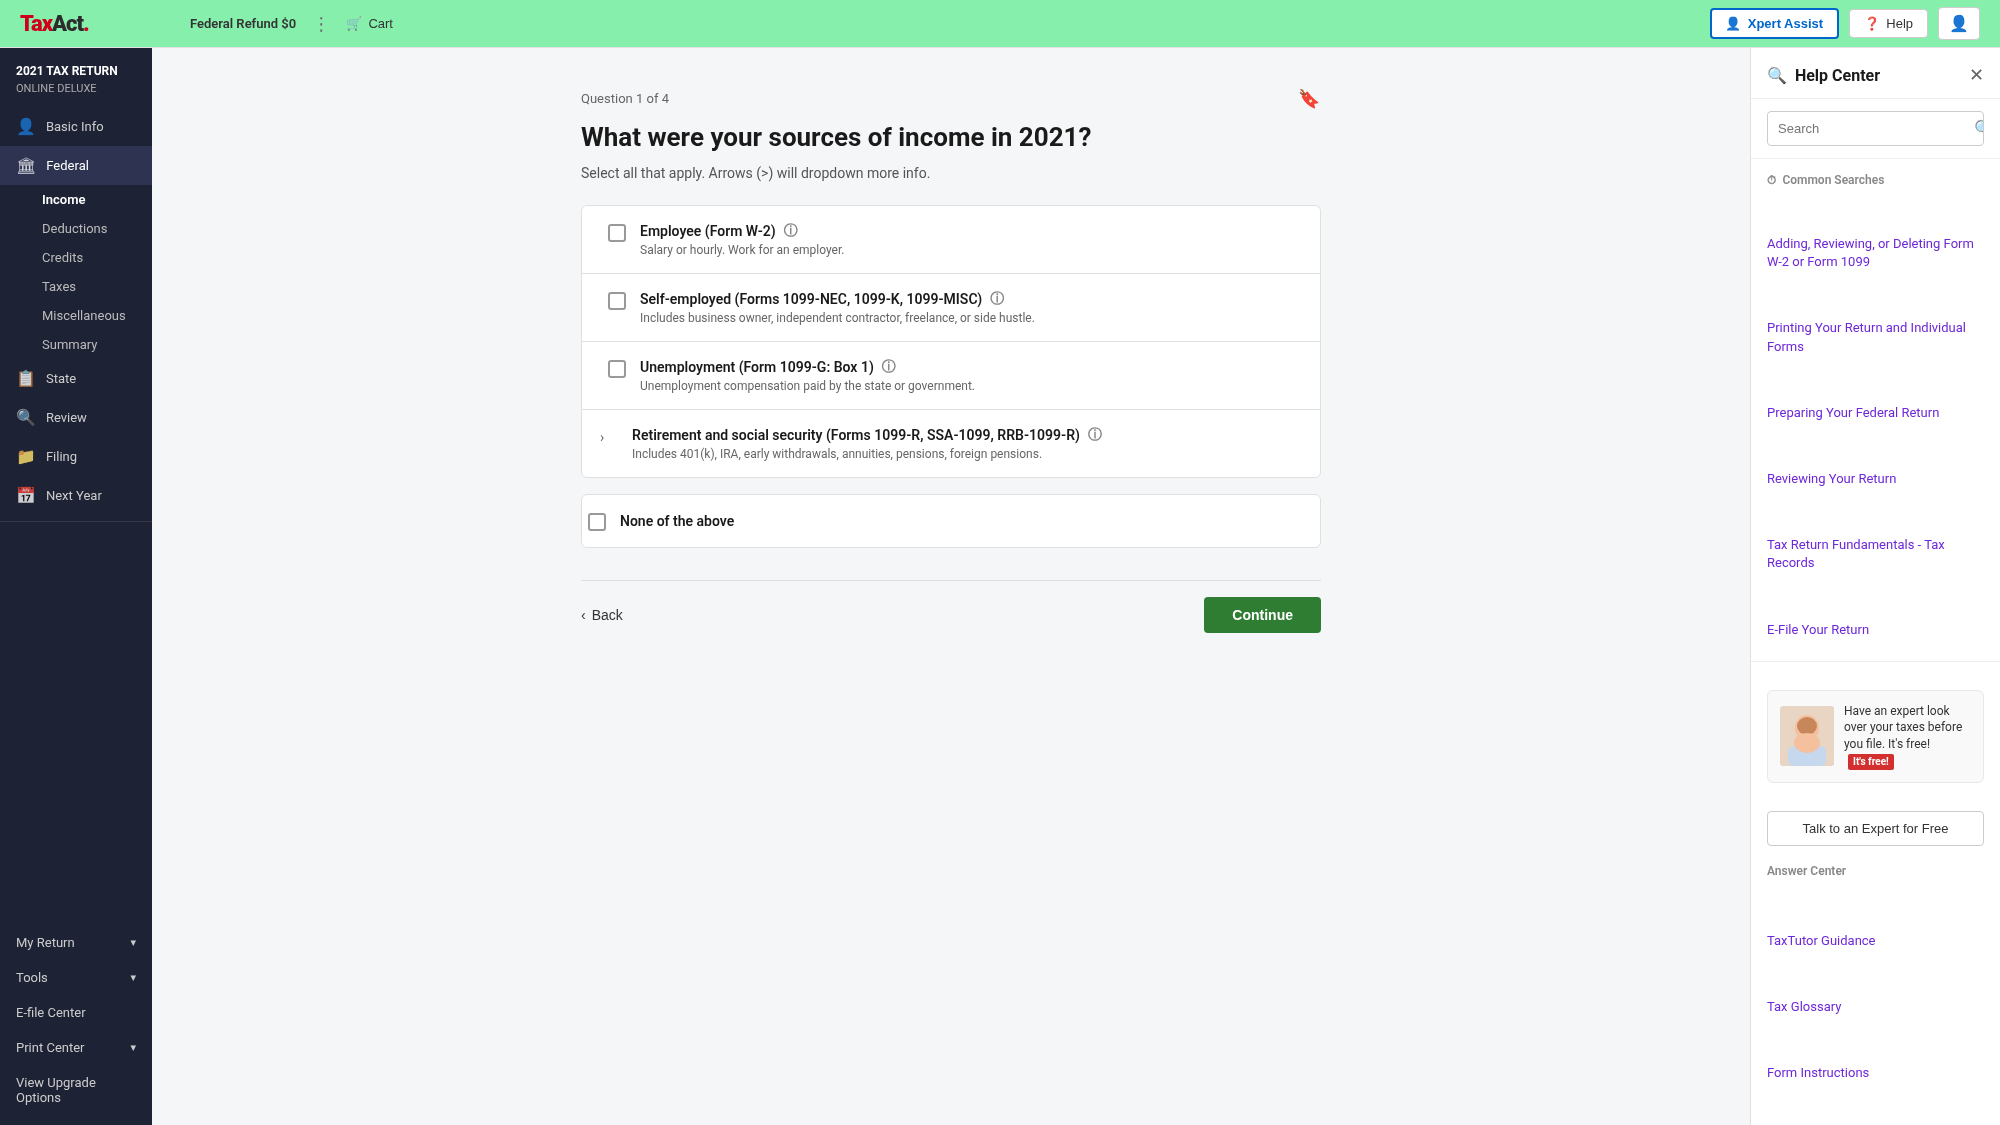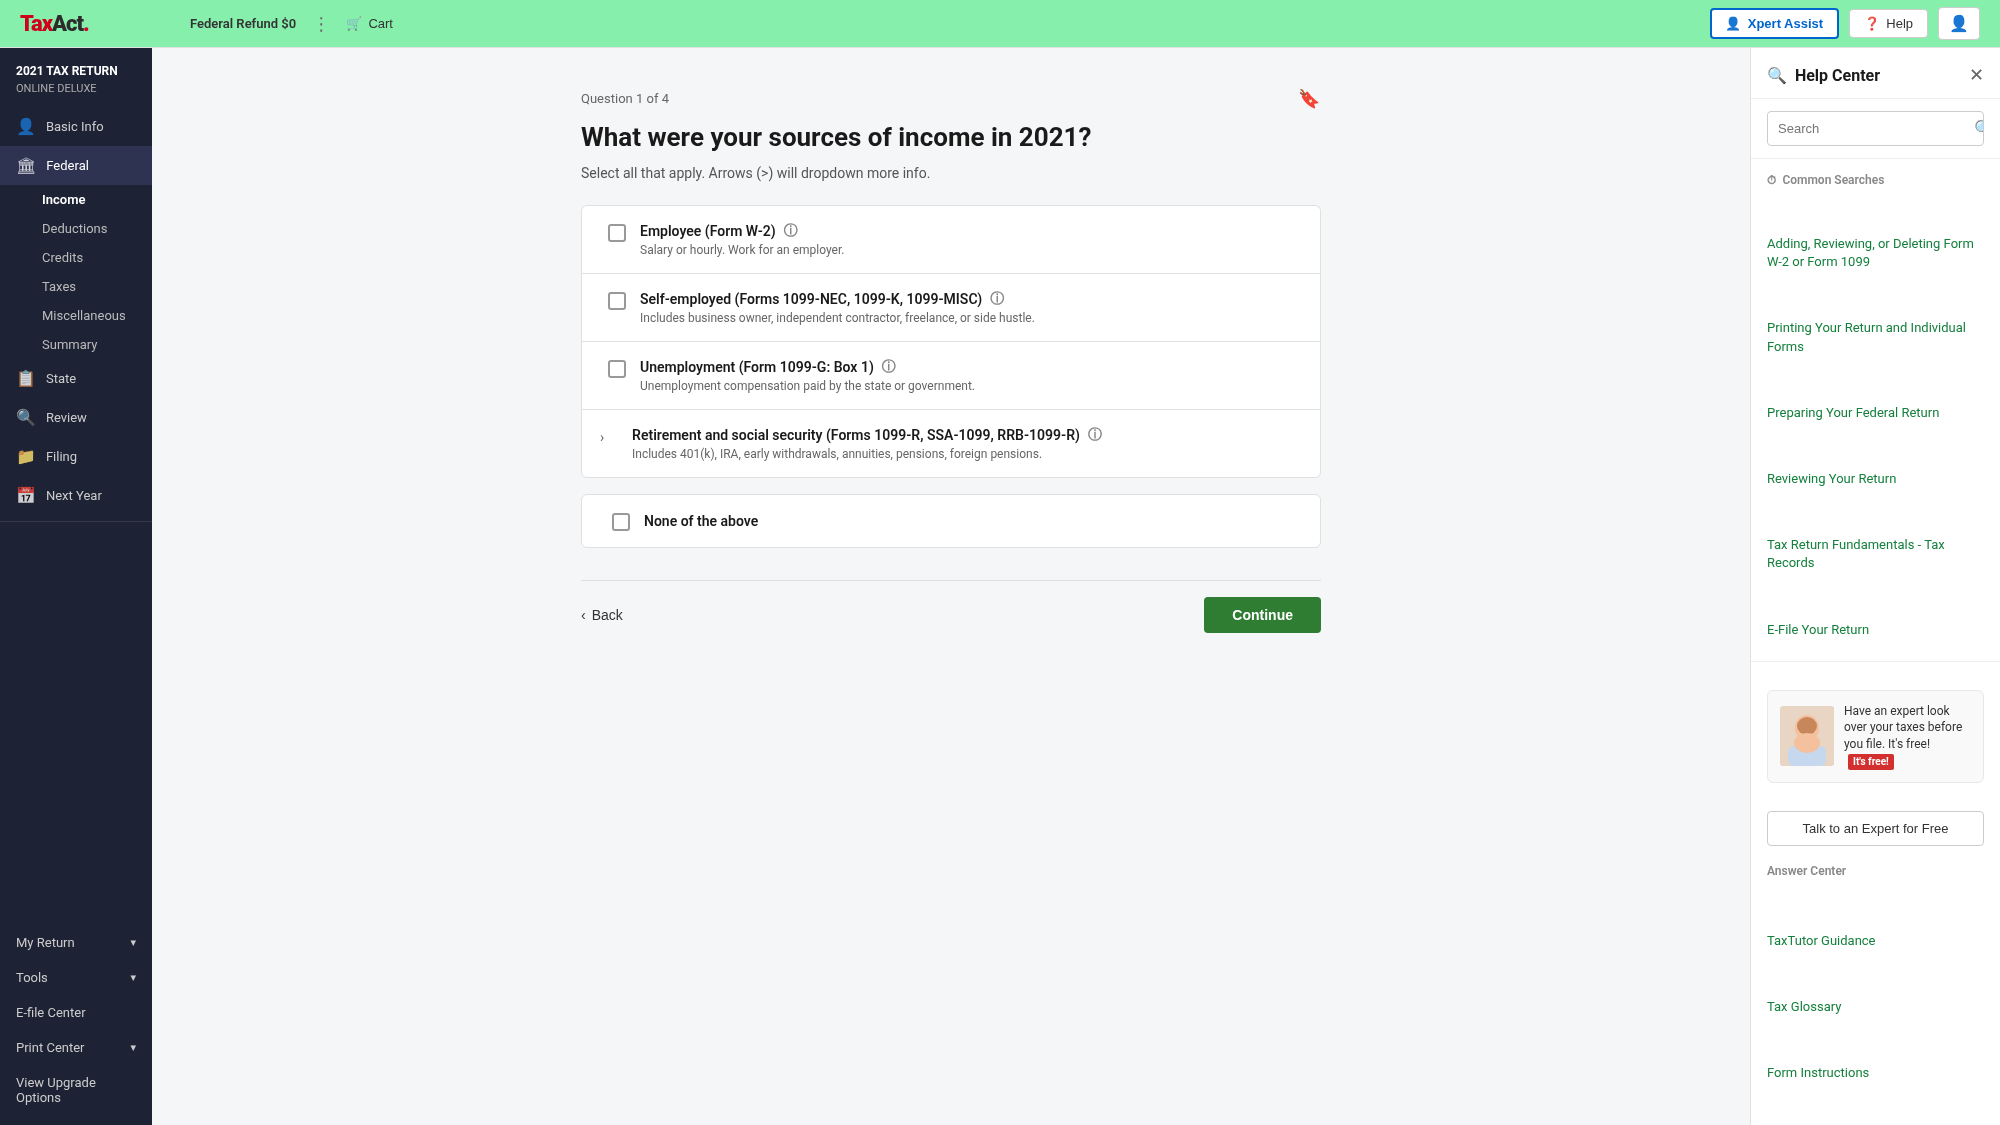--- a/index.html
+++ b/index.html
@@ -252,21 +252,21 @@
     }
     .info-icon {
       color: #888;
       font-size: 14px;
       cursor: pointer;
     }
     .none-option {
       background: #fff;
       border: 1px solid #e0e0e0;
       border-radius: 6px;
-      padding: 16px 30px;
+      padding: 16px 6px;
       display: flex;
       align-items: center;
       gap: 14px;
       cursor: pointer;
       margin-top: 16px;
       text-align: center;
     }
 
     
     .nav-buttons {
@@ -364,21 +364,21 @@
       font-size: 12px;
       color: #888;
       font-weight: 600;
       margin-bottom: 10px;
       display: flex;
       align-items: center;
       gap: 6px;
     }
     .help-link {
       display: block;
-      color: #15803d;
+      color: #6d28d9;
       font-size: 13px;
       margin-bottom: 8px;
       text-decoration: none;
       cursor: pointer;
       line-height: 1.4;
       margin-top: 48px;
     }
     .expert-promo {
       background: #f9f9f9;
       border: 1px solid #e8e8e8;

